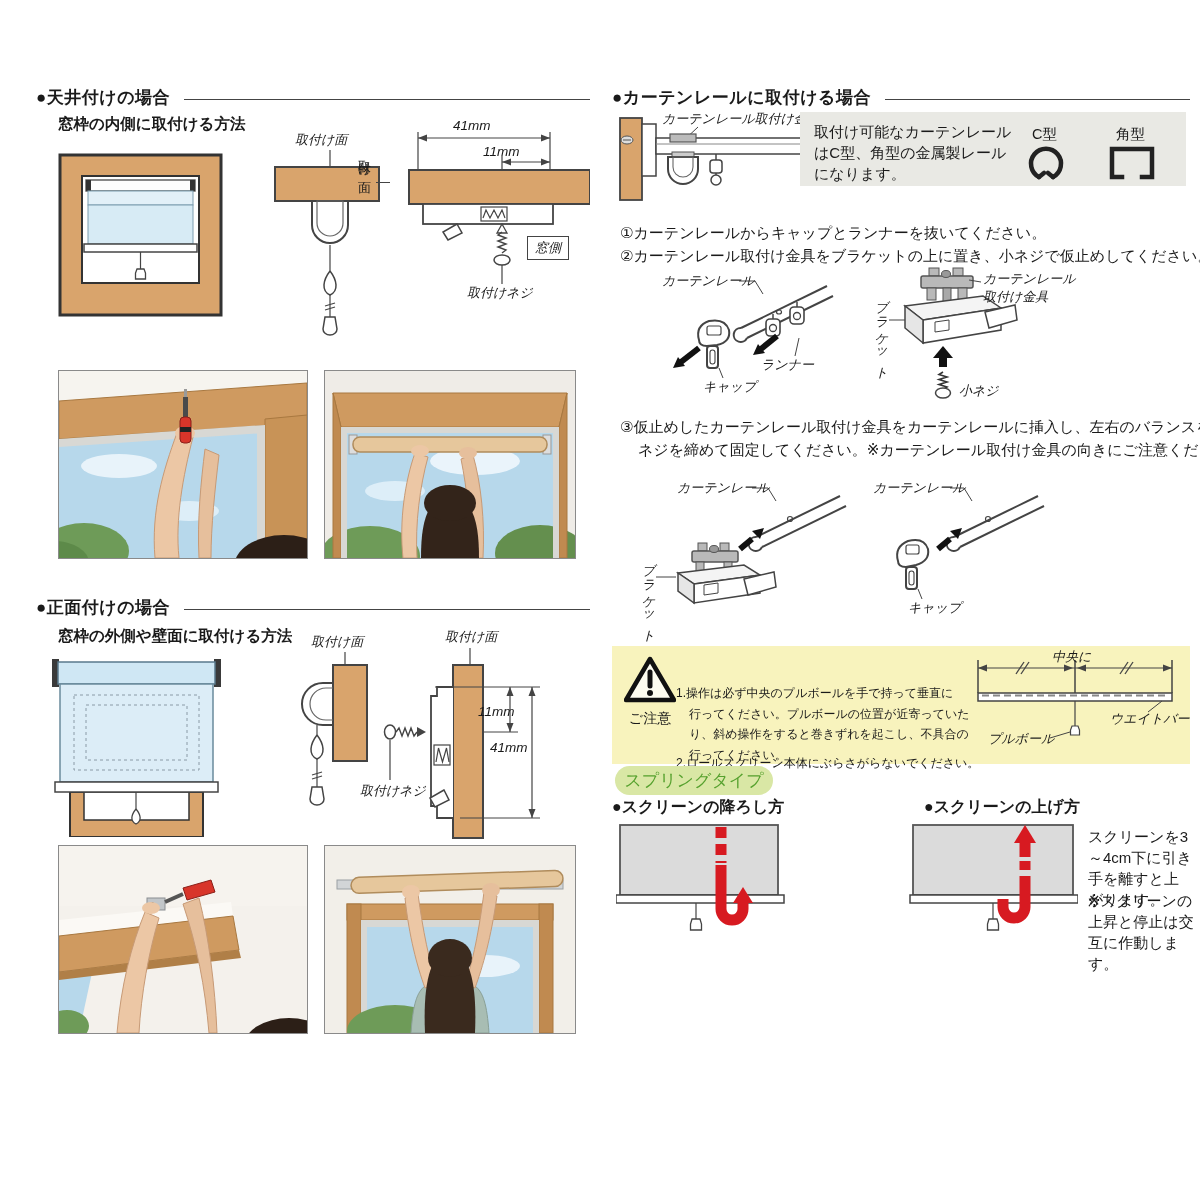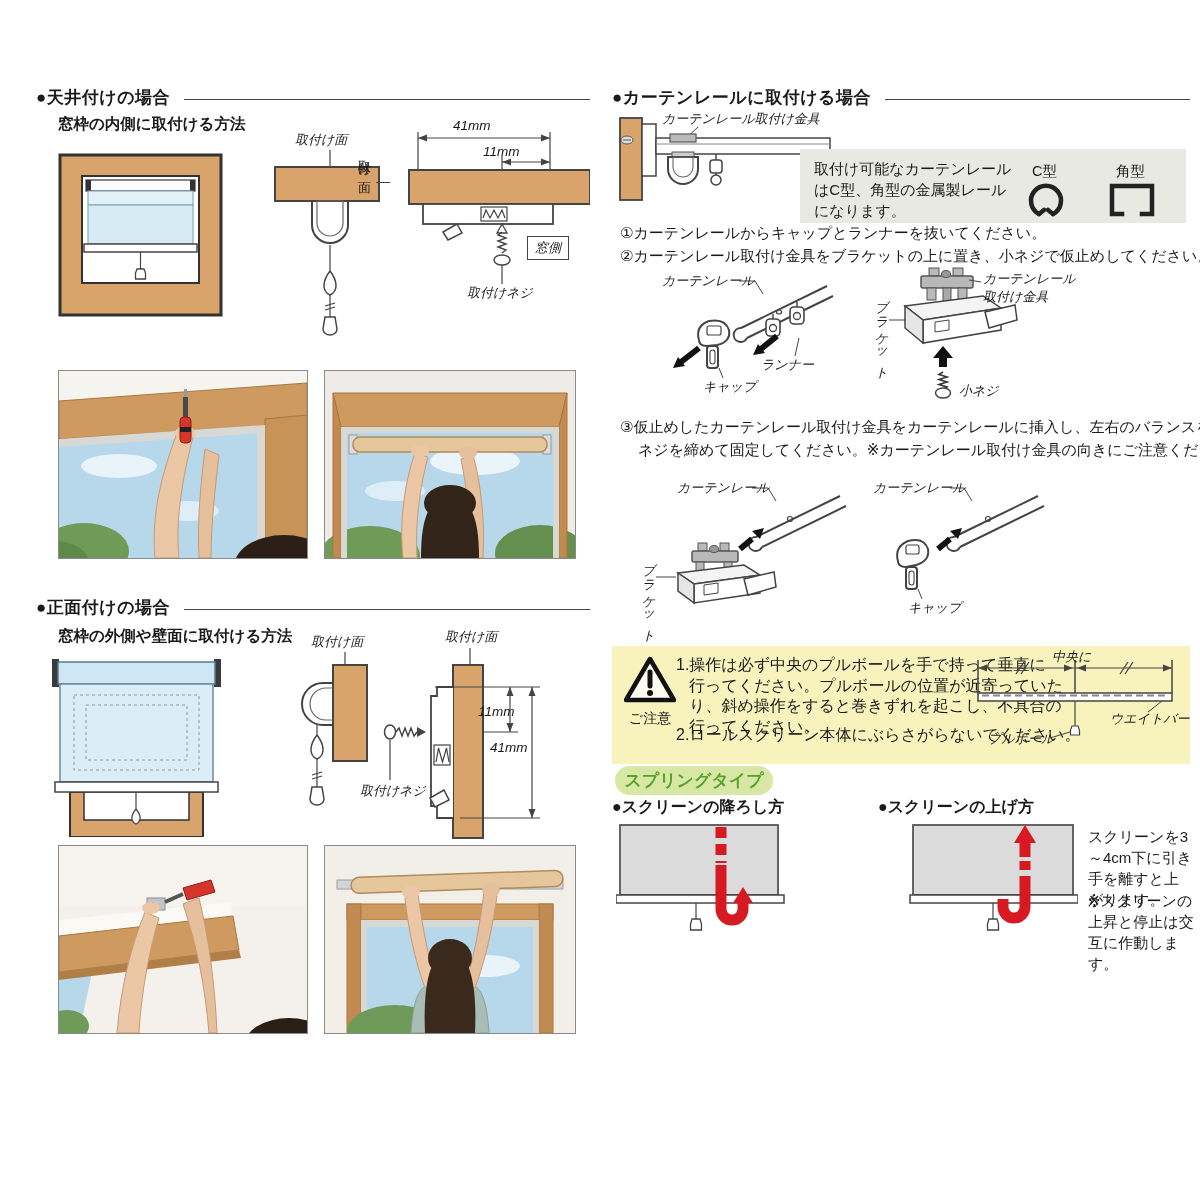--- a/index.html
+++ b/index.html
@@ -10,25 +10,25 @@
   .sec-h .t{font-size:17px;font-weight:bold;letter-spacing:.5px;white-space:nowrap;}
   .sec-h .rule{flex:1;border-top:1.5px solid #444;margin-left:14px;margin-top:3px;}
   .sub{position:absolute;font-size:15.5px;font-weight:bold;white-space:nowrap;}
   .step{position:absolute;font-size:15px;white-space:nowrap;}
   .lbl{position:absolute;font-size:13px;white-space:nowrap;color:#1a1a1a;line-height:1.15;}
   .lbl.v{writing-mode:vertical-rl;letter-spacing:2px;}
   .boxlbl{position:absolute;font-size:13px;border:1.5px solid #444;background:#fff;padding:2px 7px;}
   .diag{position:absolute;font-style:italic;}
   .diag svg{position:absolute;left:0;top:0;display:block;}
   .photo{position:absolute;border:1px solid #8a8a8a;background:#f0ede8;overflow:hidden;}
-  .infobox{position:absolute;background:#e9e9e4;margin-top:37px;}
+  .infobox{position:absolute;background:#e9e9e4;}
   .infobox .line{font-size:15px;line-height:21px;white-space:nowrap;}
   .caution{position:absolute;background:#f8f3bd;}
-  .caution .cline{font-size:16px;line-height:20.5px;white-space:nowrap;}
-  .badge{position:absolute;background:#d9e7a5;border-radius:15px;display:flex;align-items:center;justify-content:center;font-weight:bold;font-size:17px;color:#56a12e;}
+  .caution .cline{font-size:12px;line-height:20.5px;white-space:nowrap;margin-top:28px;}
+  .badge{position:absolute;background:#d9e7a5;border-radius:15px;display:flex;align-items:center;justify-content:center;font-weight:normal;font-size:17px;color:#56a12e;}
   .cap-title{position:absolute;font-size:16px;font-weight:bold;white-space:nowrap;}
   .caption{position:absolute;font-size:15px;line-height:21px;word-break:break-all;}
 </style>
 </head>
 <body>
 
 <div id="page">
 
   <div class="sec-h" style="left:36px;top:86px;width:554px">
     <span class="t">●天井付けの場合</span>
@@ -441,21 +441,21 @@
       </svg>
       <span class="lbl" style="left:82px;top:0">中央に</span>
       <span class="lbl" style="left:140px;top:62px">ウエイトバー</span>
       <span class="lbl" style="left:18px;top:82px">プルボール</span>
     </div>
   </div>
 
   <div class="badge" style="left:615px;top:766px;width:158px;height:29px">スプリングタイプ</div>
 
   <div class="cap-title" style="left:612px;top:797px">●スクリーンの降ろし方</div>
-  <div class="cap-title" style="left:878px;top:797px">●スクリーンの上げ方</div>
+  <div class="cap-title" style="left:924px;top:797px">●スクリーンの上げ方</div>
 
   <div class="diag" style="left:616px;top:823px;width:170px;height:112px">
     <svg width="170" height="112" viewBox="0 0 170 112">
       <rect x="4" y="2" width="158" height="70" fill="#dbdbdb" stroke="#555" stroke-width="1.8"></rect>
       <rect x="0" y="72" width="168" height="8" fill="#fff" stroke="#444" stroke-width="1.5"></rect>
       <line x1="80" y1="80" x2="80" y2="96" stroke="#444" stroke-width="1.2"></line>
       <path d="M76,96 h8 l1.5,5 v6 h-11 v-6 z" fill="#fff" stroke="#444" stroke-width="1.3"></path>
       <line x1="105" y1="4" x2="105" y2="40" stroke="#d71a21" stroke-width="11" stroke-dasharray="11,6"></line>
       <path d="M105,42 V86 A11,11 0 0 0 127,86 V80" fill="none" stroke="#d71a21" stroke-width="11"></path>
       <polygon points="127,64 117,80 137,80" fill="#d71a21"></polygon>

